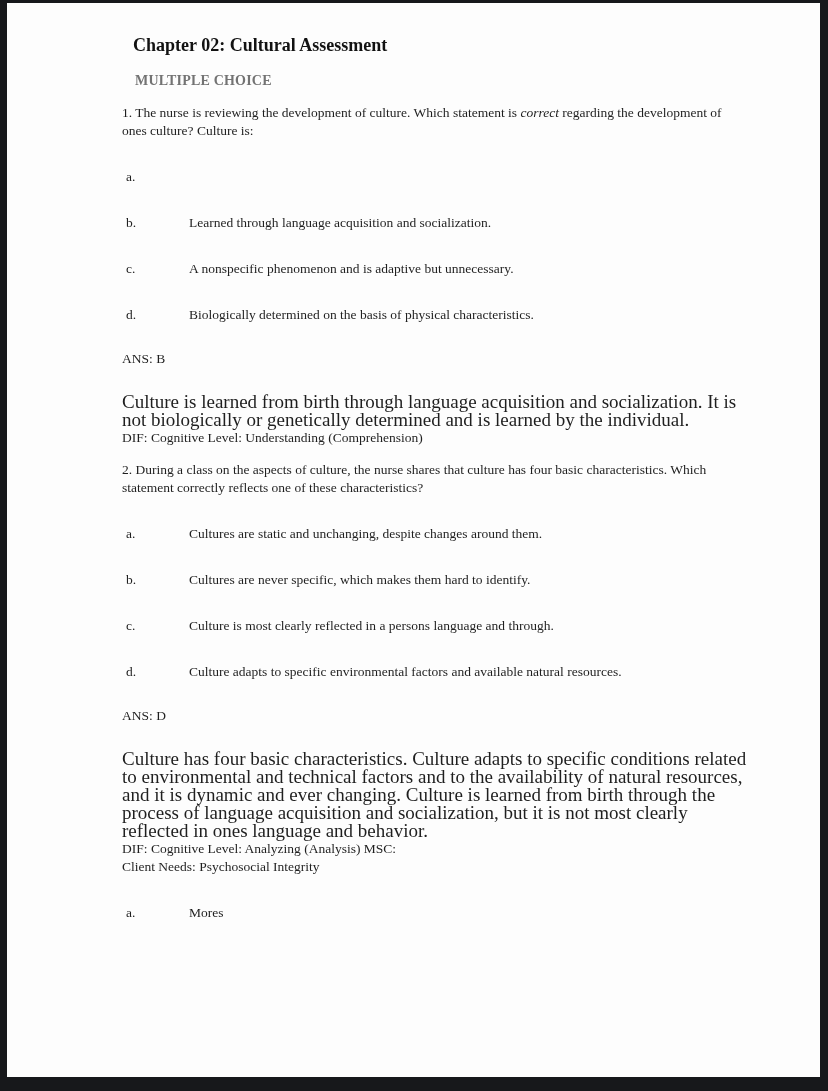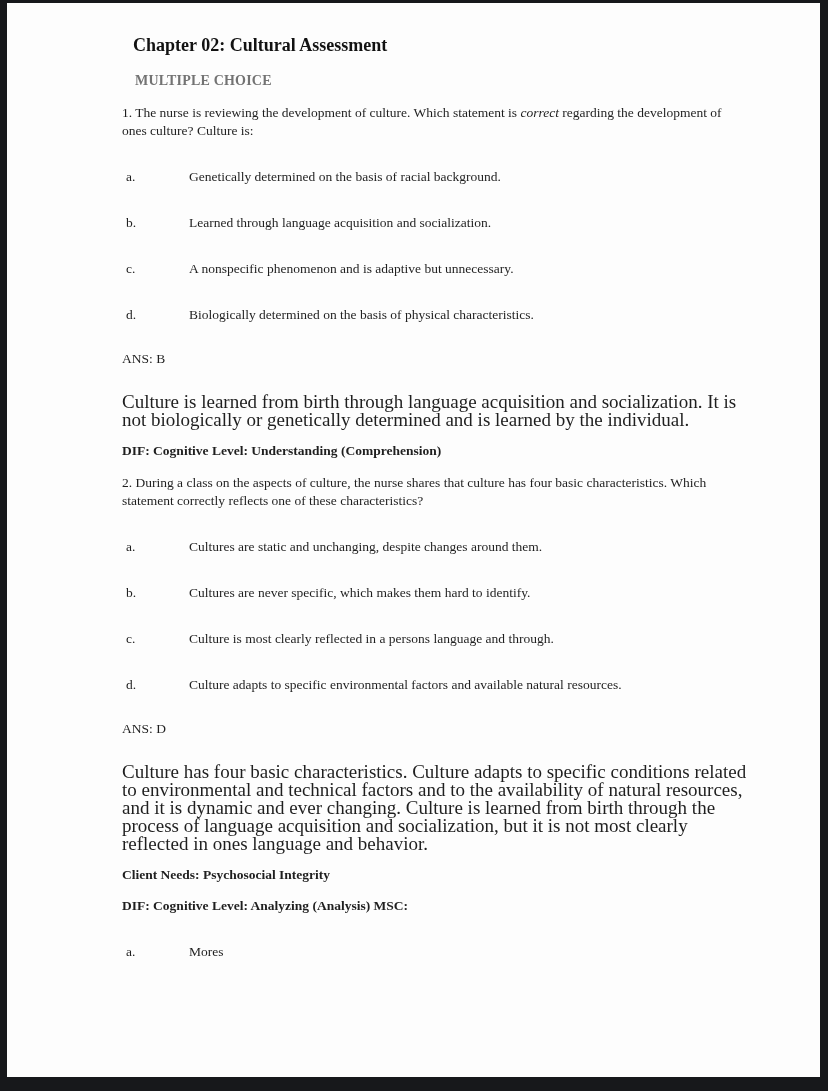--- a/index.html
+++ b/index.html
@@ -63,41 +63,38 @@
     margin-top: 26px;
     font-size: 13.5px;
     line-height: 18px;
   }
   .rationale {
     margin-top: 25px;
     font-size: 19px;
     line-height: 18px;
   }
   .para {
-    margin-top: 13px;
     font-size: 13.5px;
     line-height: 18px;
-    font-weight: bold;
   }
 </style>
 </head>
 <body>
 
 <div class="paper">
   <div class="content">
 
     <h1 class="doc-title">Chapter 02: Cultural Assessment</h1>
     <h2 class="section-heading">MULTIPLE CHOICE</h2>
 
     <p class="stem"><span>1. The nurse is reviewing the development of culture. Which statement is </span><em>correct</em><span> regarding the development of ones culture? Culture is:</span></p>
 
     <div>
       <div class="opt">
         <span class="opt-letter">a.</span>
-        <span class="opt-text">Genetically determined on the basis of racial background.</span>
       </div>
       <div class="opt">
         <span class="opt-letter">b.</span>
         <span class="opt-text">Learned through language acquisition and socialization.</span>
       </div>
       <div class="opt">
         <span class="opt-letter">c.</span>
         <span class="opt-text">A nonspecific phenomenon and is adaptive but unnecessary.</span>
       </div>
       <div class="opt">
@@ -126,22 +123,22 @@
         <span class="opt-text">Culture is most clearly reflected in a persons language and through.</span>
       </div>
       <div class="opt">
         <span class="opt-letter">d.</span>
         <span class="opt-text">Culture adapts to specific environmental factors and available natural resources.</span>
       </div>
     </div>
 
     <p class="ans">ANS: D</p>
     <p class="rationale">Culture has four basic characteristics. Culture adapts to specific conditions related to environmental and technical factors and to the availability of natural resources, and it is dynamic and ever changing. Culture is learned from birth through the process of language acquisition and socialization, but it is not most clearly reflected in ones language and behavior.</p>
+    <p class="para">DIF: Cognitive Level: Analyzing (Analysis) MSC:</p>
     <p class="para">Client Needs: Psychosocial Integrity</p>
-    <p class="para">DIF: Cognitive Level: Analyzing (Analysis) MSC:</p>
 
 
     <div>
       <div class="opt">
         <span class="opt-letter">a.</span>
         <span class="opt-text">Mores</span>
       </div>
     </div>
 
   </div>

